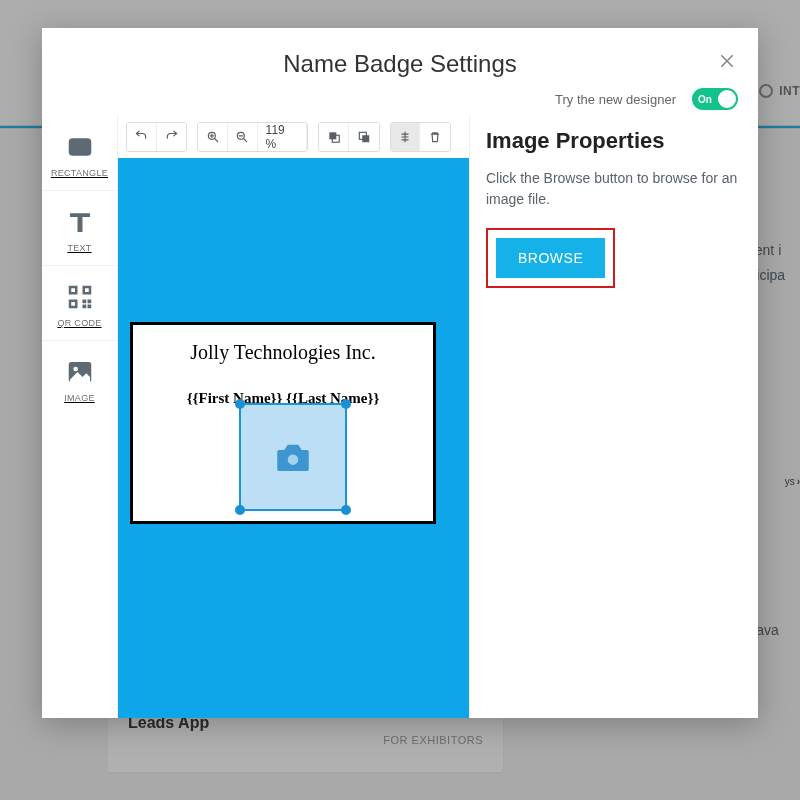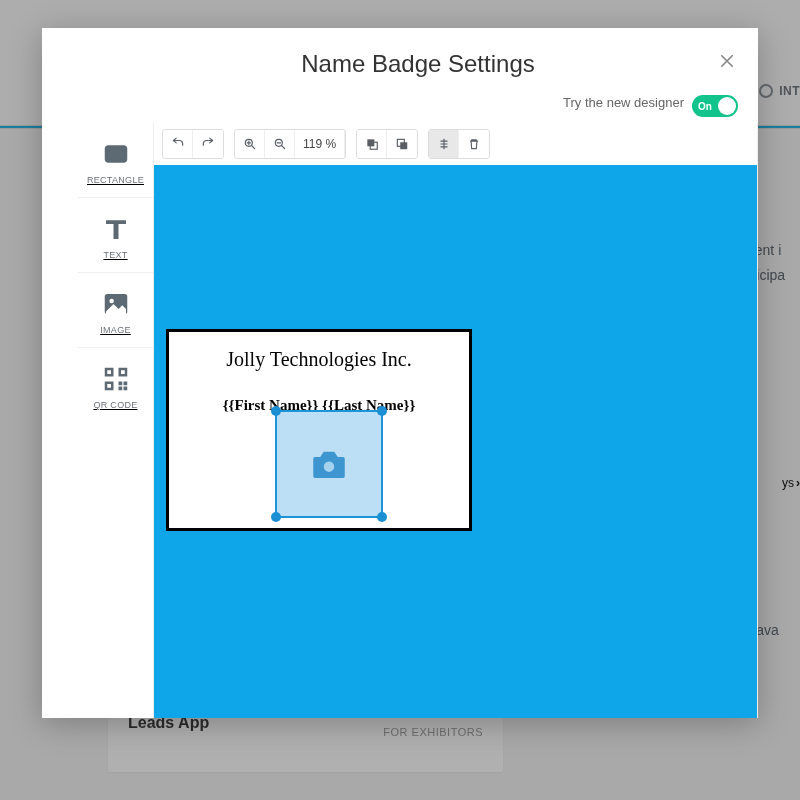--- a/index.html
+++ b/index.html
@@ -37,31 +37,31 @@
     background: #fff;
     border-radius: 2px;
     box-shadow: 0 1px 2px rgba(0,0,0,0.05);
     padding: 22px 20px;
   }
   .bg-card .title {
     font-size: 16px; font-weight: 600; color: #333;
     display: inline-block;
   }
   .bg-card .sub {
-    font-size: 11px; color: #999; float: right; margin-top: 12px;
+    font-size: 11px; color: #999; float: right; margin-top: 20px;
     letter-spacing: 0.5px;
   }
   .bg-right {
     position: absolute; top: 240px; right: 0; width: 60px;
     font-size: 14px; color: #55606a; line-height: 1.5;
   }
   .bg-right .frag { margin-bottom: 4px; white-space: nowrap; }
   .bg-link {
     position: absolute; top: 476px; right: 0;
-    color: #000000; font-size: 12px;
+    color: #404040; font-size: 10px;
     white-space: nowrap;
   }
   .bg-link .chev { font-weight: bold; margin-left: 2px; }
   .bg-right2 {
     position: absolute; top: 622px; right: 0; width: 60px;
     font-size: 14px; color: #55606a; white-space: nowrap;
   }
   .bg-int {
     position: absolute; top: 84px; right: 0;
     color: #6b7177; font-size: 12px; font-weight: 600;
@@ -86,51 +86,50 @@
     background: rgba(30,30,30,0.35);
   }
 
   
   .modal {
     position: absolute;
     left: 42px; top: 28px;
     width: 716px; height: 690px;
     background: #fff;
     box-shadow: 0 6px 30px rgba(0,0,0,0.25);
-    display: flex; flex-direction: column; padding-left: 36px;
+    display: flex; flex-direction: column;
   }
   .modal-header {
     position: relative;
     padding: 22px 20px 6px;
     text-align: center;
   }
   .modal-title {
     font-size: 24px; font-weight: 400; color: #333;
   }
   .close-x {
     position: absolute; top: 24px; right: 22px;
     width: 18px; height: 18px; cursor: pointer;
     color: #888;
   }
   .close-x svg { width: 18px; height: 18px; }
 
   .try-row {
     text-align: left;
     padding: 4px 20px 6px;
     font-size: 13px; color: #666;
-    display: flex; justify-content: flex-end; align-items: center; gap: 8px;
+    display: flex; justify-content: flex-end; align-items: center; gap: 16px;
   }
   .toggle {
     position: relative;
     width: 46px; height: 22px;
     background: #12c48b;
     border-radius: 11px;
     display: inline-flex; align-items: center;
     cursor: pointer;
-    margin-top: 7px;
   }
   .toggle .lbl {
     color: #fff; font-size: 10px; font-weight: 600;
     margin-left: 6px;
   }
   .toggle .knob {
     position: absolute; right: 2px; top: 2px;
     width: 18px; height: 18px; background: #fff; border-radius: 50%;
   }
 
@@ -345,47 +344,47 @@
         </div>
         <div class="txt">RECTANGLE</div>
       </div>
       <div class="palette-item">
         <div class="ico">
           <svg viewBox="0 0 24 24">
               <path d="M4 5 H20 V8 H14 V20 H10 V8 H4 Z" fill="currentColor"></path>
             </svg>
         </div>
         <div class="txt">TEXT</div>
-      </div>
-      <div class="palette-item">
-        <div class="ico">
-          <svg viewBox="0 0 24 24">
-              <rect x="3" y="4" width="18" height="16" rx="2" fill="currentColor"></rect>
-              <circle cx="8.5" cy="9.5" r="1.8" fill="#fff"></circle>
-              <path d="M4 18 L10 12 L14 16 L17 13 L20 16 V20 H4 Z" fill="#fff"></path>
-            </svg>
-        </div>
-        <div class="txt">IMAGE</div>
       </div>
       <div class="palette-item">
         <div class="ico">
           <svg viewBox="0 0 24 24" fill="currentColor">
             <rect x="3" y="3" width="7" height="7"></rect>
               <rect x="5" y="5" width="3" height="3" fill="#fff"></rect>
             <rect x="14" y="3" width="7" height="7"></rect>
               <rect x="16" y="5" width="3" height="3" fill="#fff"></rect>
             <rect x="3" y="14" width="7" height="7"></rect>
               <rect x="5" y="16" width="3" height="3" fill="#fff"></rect>
             <rect x="14" y="14" width="3" height="3"></rect>
               <rect x="18" y="14" width="3" height="3"></rect>
             <rect x="14" y="18" width="3" height="3"></rect>
               <rect x="18" y="18" width="3" height="3"></rect>
           </svg>
         </div>
         <div class="txt">QR CODE</div>
+      </div>
+      <div class="palette-item">
+        <div class="ico">
+          <svg viewBox="0 0 24 24">
+              <rect x="3" y="4" width="18" height="16" rx="2" fill="currentColor"></rect>
+              <circle cx="8.5" cy="9.5" r="1.8" fill="#fff"></circle>
+              <path d="M4 18 L10 12 L14 16 L17 13 L20 16 V20 H4 Z" fill="#fff"></path>
+            </svg>
+        </div>
+        <div class="txt">IMAGE</div>
       </div>
     </div>
 
     <div class="center">
       <div class="toolbar">
         <div class="tb-group">
           <div class="tb-btn">
             <svg viewBox="0 0 24 24">
                 <path d="M9 10 L4 6 L9 2 M4 6 H14 A6 6 0 0 1 20 12 V14" fill="none" stroke="currentColor" stroke-width="2" stroke-linecap="round" stroke-linejoin="round"></path>
               </svg>
@@ -453,16 +452,23 @@
             </div>
             <div class="sel-handle h-tl"></div>
             <div class="sel-handle h-tr"></div>
             <div class="sel-handle h-bl"></div>
             <div class="sel-handle h-br"></div>
           </div>
         </div>
       </div>
     </div>
 
+    <div class="props">
+      <h2 class="props-title">Image Properties</h2>
+      <p class="props-desc">Click the Browse button to browse for an image file.</p>
+      <div class="browse-wrap">
+        <button class="browse-btn">BROWSE</button>
+      </div>
+    </div>
 
   </div>
 
 </div>
 
 </body></html>

